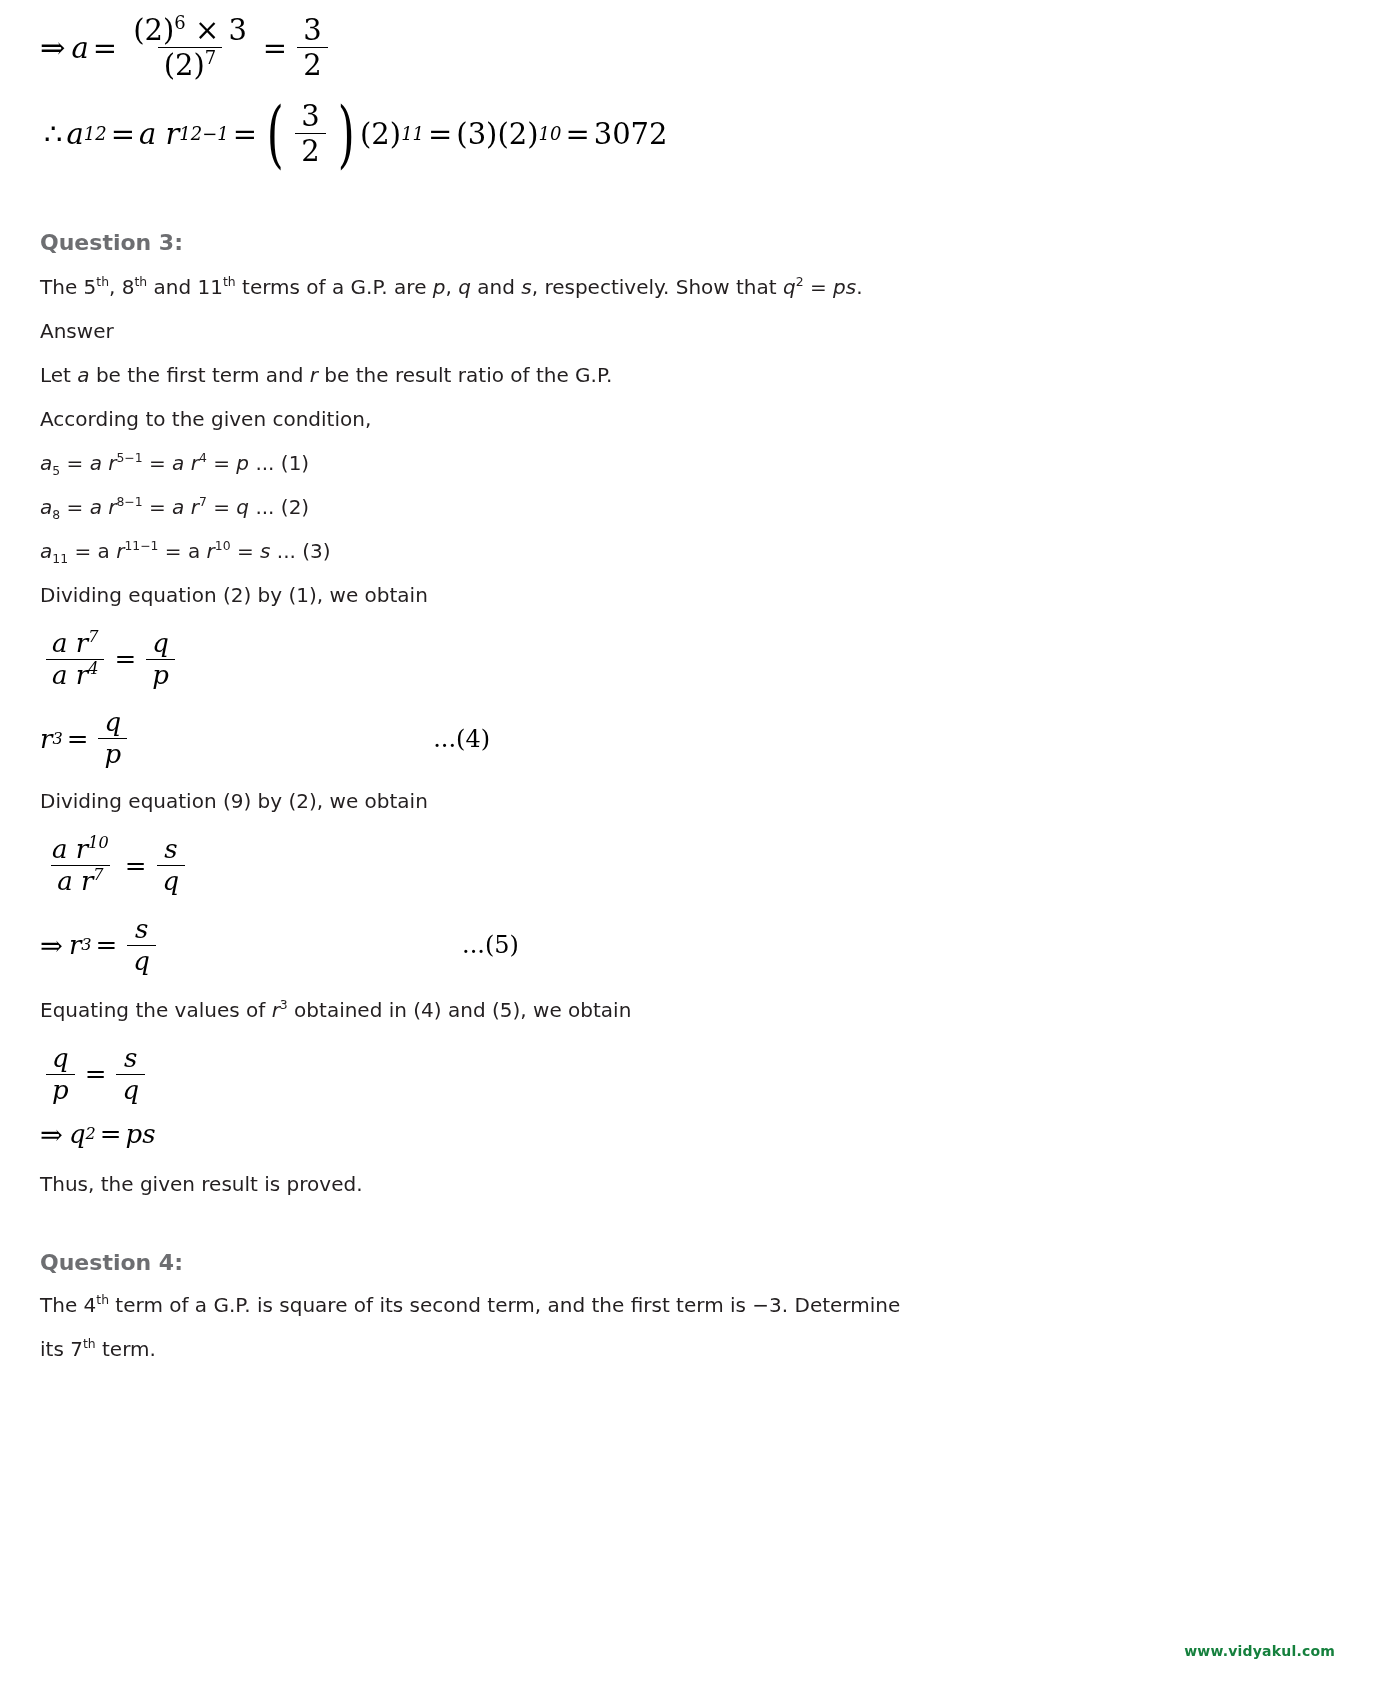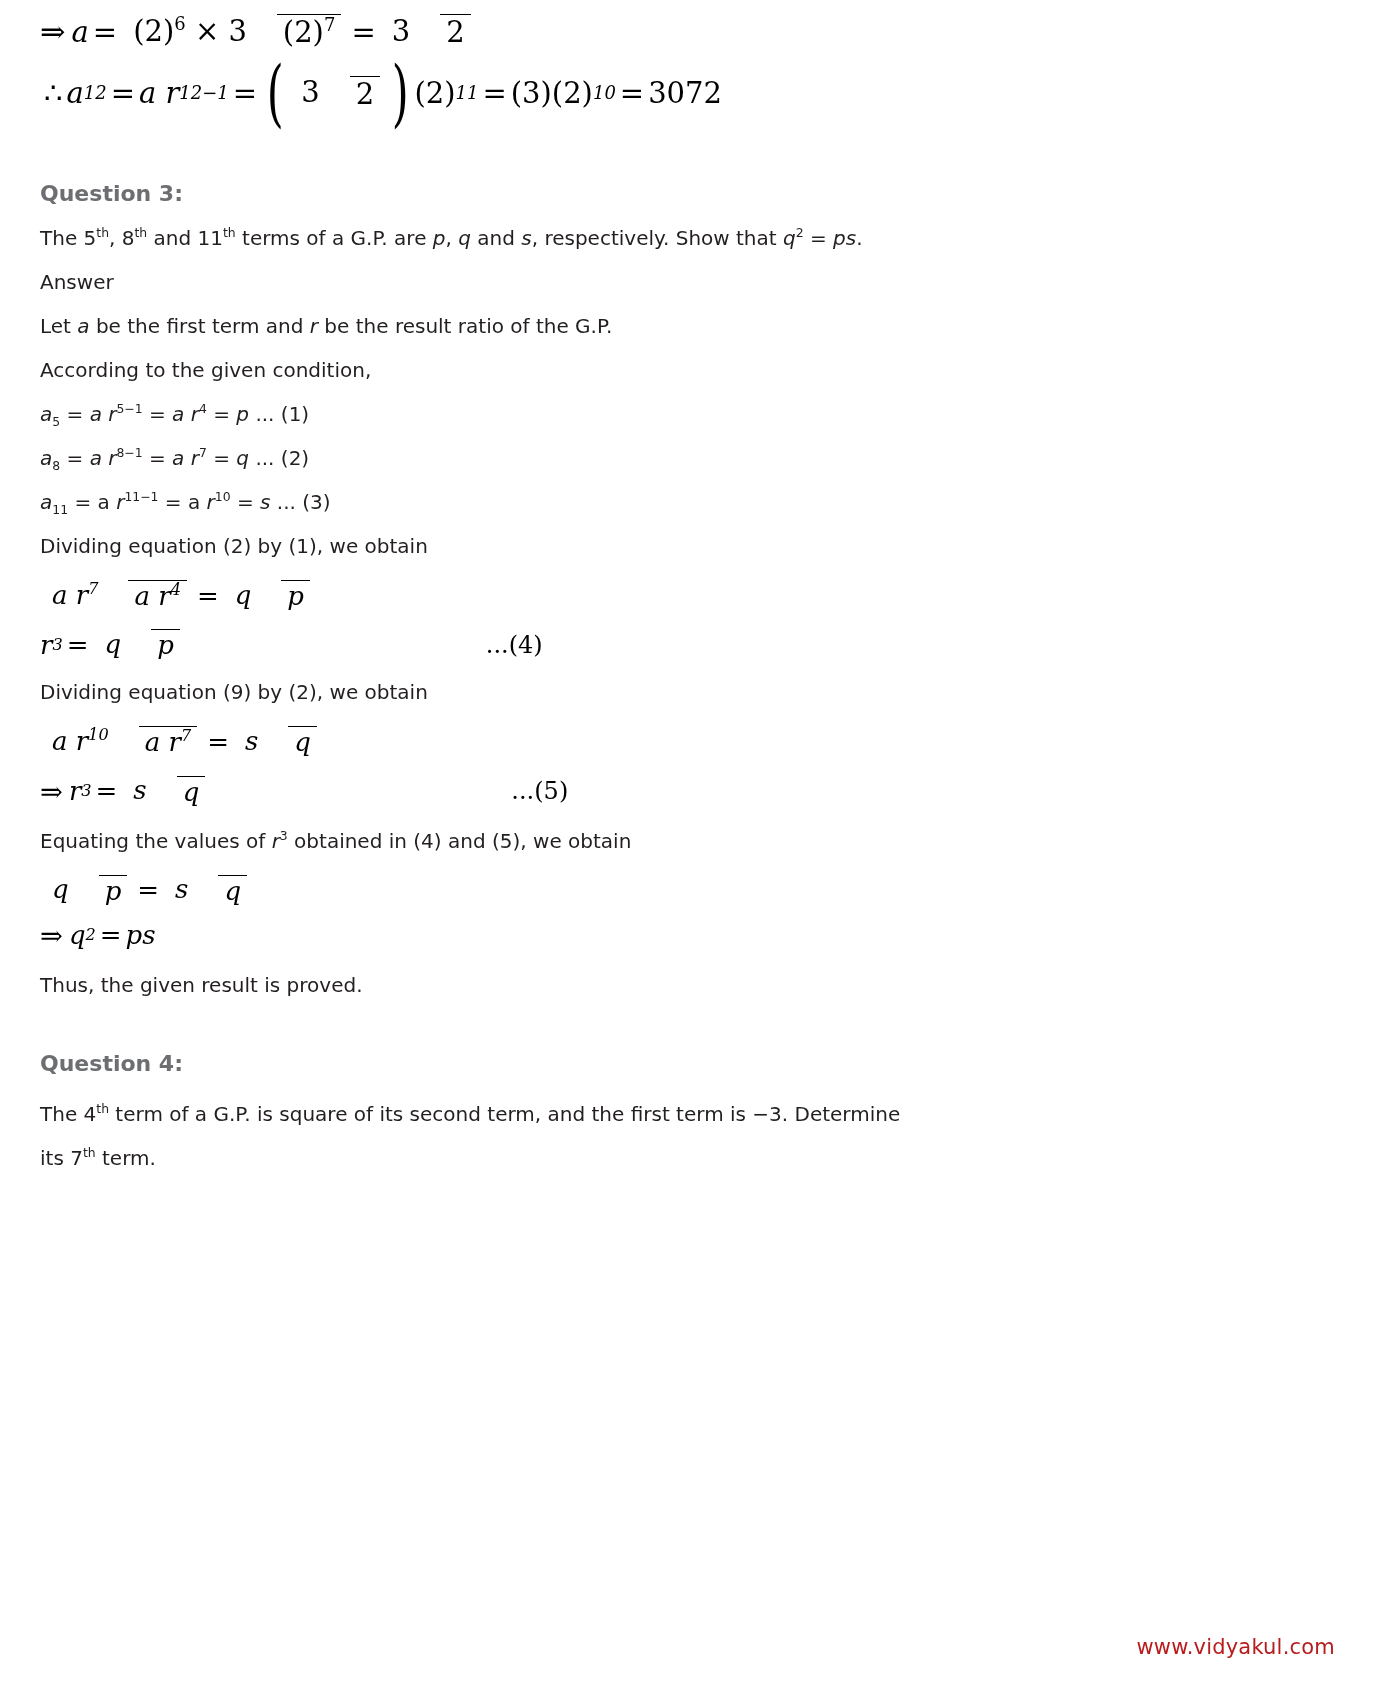--- a/index.html
+++ b/index.html
@@ -32,27 +32,26 @@
     color: #000;
     display: flex;
     align-items: center;
     flex-wrap: nowrap;
   }
   .mi { font-style: italic; }
   .mn { font-style: normal; }
   .op { font-style: normal; padding: 0 4px; }
   .frac {
     display: inline-flex;
-    flex-direction: row;
+    flex-direction: column;
     align-items: center;
     justify-content: center;
     vertical-align: middle;
     margin: 0 6px;
     line-height: 1.12;
-    gap: 24px;
   }
   .frac .num { padding: 0 6px 1px 6px; }
   .frac .den { padding: 1px 6px 0 6px; border-top: 1.6px solid #000; }
   .bigparen {
     display: inline-flex;
     align-items: center;
     font-style: normal;
   }
   .bigparen .pl, .bigparen .pr {
     font-size: 2.5em;
@@ -77,23 +76,23 @@
     font-weight: bold;
     font-size: 22px;
     color: #6d6e71;
   }
   .it { font-style: italic; }
   .watermark {
     position: absolute;
     right: 40px;
     bottom: 22px;
     font-family: "DejaVu Sans", sans-serif;
-    font-weight: normal;
-    font-size: 21px;
-    color: #b91c1c;
+    font-weight: bold;
+    font-size: 14px;
+    color: #15803d;
     letter-spacing: 0.2px;
   }
   .tag { font-size: 0.62em; vertical-align: super; line-height: 0; }
   .sub { font-size: 0.62em; vertical-align: sub; line-height: 0; }
   .eqnum {
     font-family: "DejaVu Serif", serif;
     font-style: normal;
     margin-left: 300px;
     font-size: 24px;
   }
@@ -254,21 +253,21 @@
       <span class="mi">q</span>
         <sup class="tag">2</sup>
       <span class="op">=</span>
       <span class="mi">ps</span>
     </div>
 
     <div class="ptext row" style="margin-bottom:40px;">Thus, the given result is proved.</div>
 
     <div class="spacer16"></div>
 
-    <div class="qhead row" style="margin-bottom:28px;">Question 4:</div>
+    <div class="qhead row" style="margin-bottom:20px;">Question 4:</div>
 
     <div class="ptext row">
       <span>The 4</span><sup class="tag">th</sup><span> term of a G.P. is square of its second term, and the first term is −3. Determine</span>
     </div>
     <div class="ptext">
       <span>its 7</span><sup class="tag">th</sup><span> term.</span>
     </div>
 
   </div>
 

